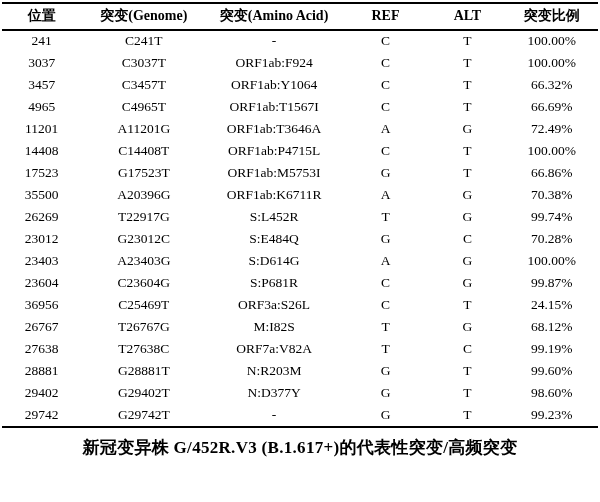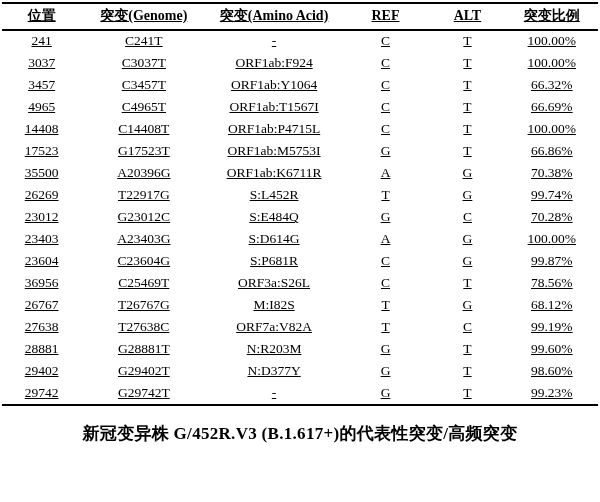--- a/index.html
+++ b/index.html
@@ -12,24 +12,23 @@
   .page {
     position: relative;
     width: 600px; height: 502px;
     background: #ffffff;
     overflow: hidden;
   }
   table.mut-table {
     border-collapse: collapse;
     table-layout: fixed;
     width: 596px;
-    margin: 2px auto 16px auto;
+    margin: 2px auto 8px auto;
     border-top: 2.5px solid #000;
     border-bottom: 2.5px solid #000;
-    text-decoration: underline;
   }
   col.c1 { width: 13.3%; }
   col.c2 { width: 21.0%; }
   col.c3 { width: 22.7%; }
   col.c4 { width: 14.7%; }
   col.c5 { width: 12.8%; }
   col.c6 { width: 15.5%; }
   .mut-table th {
     font-size: 14px;
     font-weight: bold;
@@ -111,20 +110,28 @@
 
         <tr>
           <td>4965</td>
           <td>C4965T</td>
           <td>ORF1ab:T1567I</td>
           <td>C</td>
           <td>T</td>
           <td>66.69%</td>
         </tr>
 
+        <tr>
+          <td>11201</td>
+          <td>A11201G</td>
+          <td>ORF1ab:T3646A</td>
+          <td>A</td>
+          <td>G</td>
+          <td>72.49%</td>
+        </tr>
 
         <tr>
           <td>14408</td>
           <td>C14408T</td>
           <td>ORF1ab:P4715L</td>
           <td>C</td>
           <td>T</td>
           <td>100.00%</td>
         </tr>
 
@@ -182,21 +189,21 @@
           <td>G</td>
           <td>99.87%</td>
         </tr>
 
         <tr>
           <td>36956</td>
           <td>C25469T</td>
           <td>ORF3a:S26L</td>
           <td>C</td>
           <td>T</td>
-          <td>78.56%</td>
+          <td>24.15%</td>
         </tr>
 
         <tr>
           <td>26767</td>
           <td>T26767G</td>
           <td>M:I82S</td>
           <td>T</td>
           <td>G</td>
           <td>68.12%</td>
         </tr>

